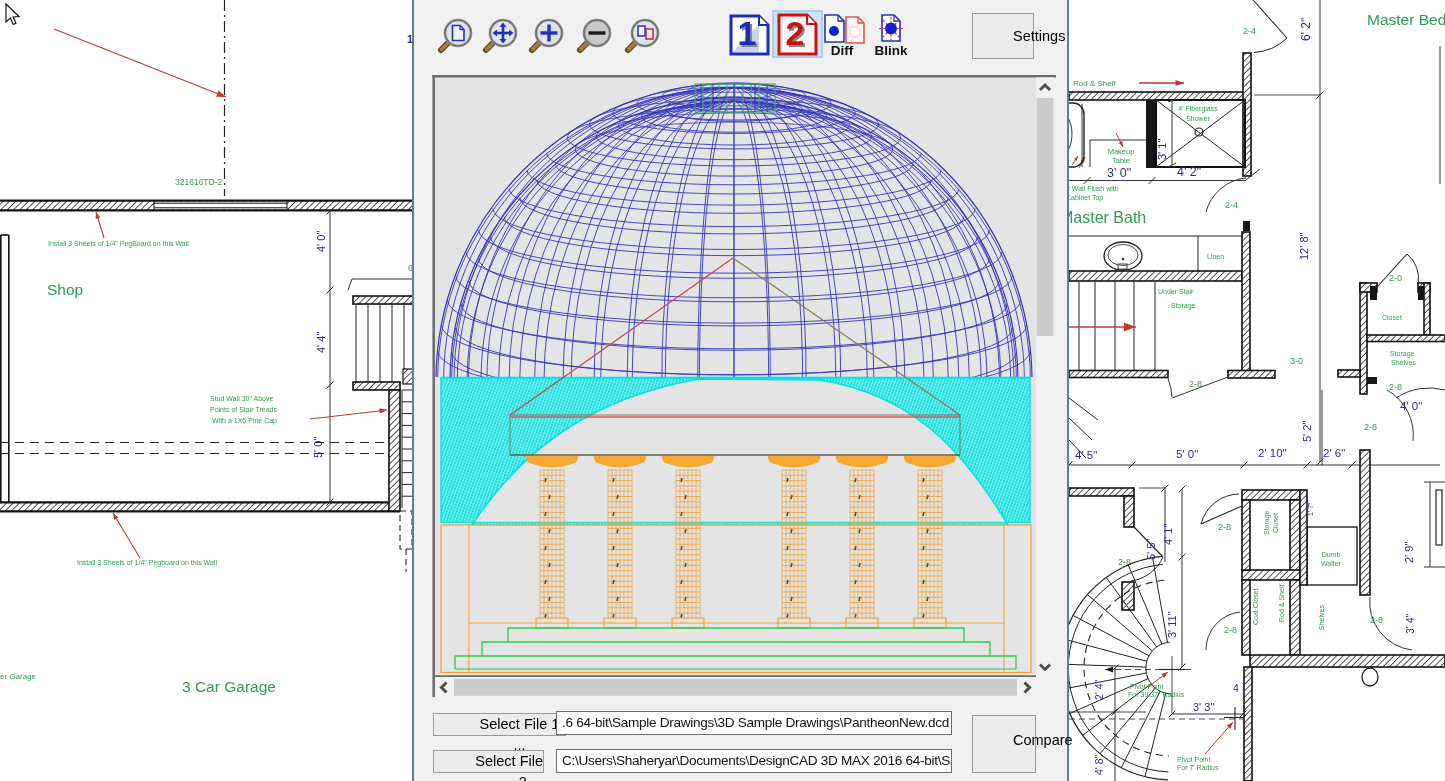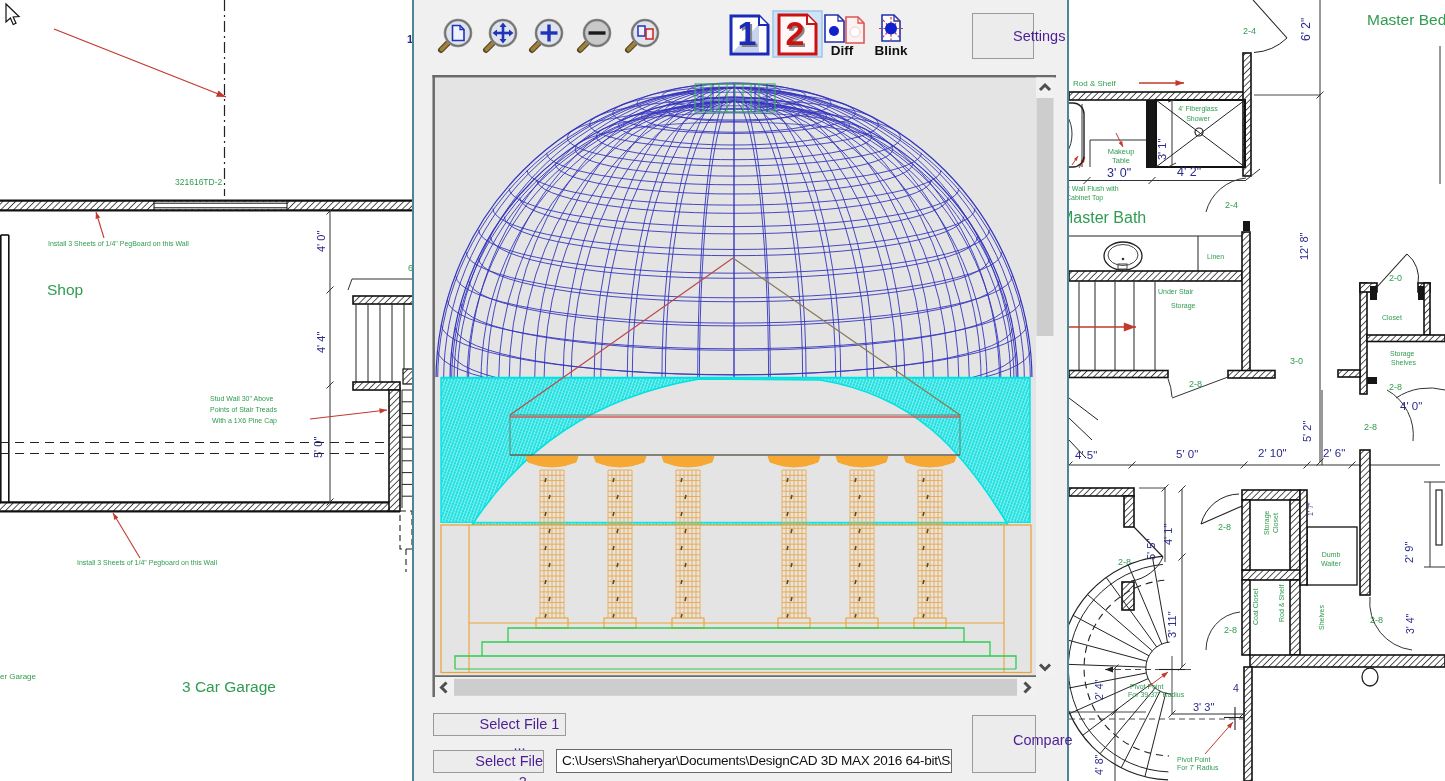--- a/index.html
+++ b/index.html
@@ -1,20 +1,20 @@
 <!DOCTYPE html>
 <html><head><meta charset="utf-8"><style>
 * { margin:0; padding:0; box-sizing:border-box; }
 body { width:1445px; height:781px; position:relative; overflow:hidden;
        background:#fff; font-family:"Liberation Sans", sans-serif; }
 #dlg { position:absolute; left:412px; top:0; width:657px; height:781px;
         background:#f0f0f0; border-left:2px solid #4e8696; border-right:2px solid #4e8696; }
 
 .btn { position:absolute; background:#ececec; border:1.3px solid #9a9a9a;
-        font-size:14.5px; color:#4c1d95; text-align:center;padding-left:40px; }
+        font-size:14.5px; color:#000000; text-align:center;padding-left:40px; }
 .fld { position:absolute; background:#fff; border:1.5px solid #6a6a6a;
         font-size:13.6px; color:#111; white-space:nowrap; overflow:hidden;
         padding:3px 0 0 5px; letter-spacing:-0.3px; }
 </style></head>
 <body>
 <svg width="1445" height="781" viewBox="0 0 1445 781" style="position:absolute;left:0;top:0" font-family="Liberation Sans, sans-serif">
 <defs>
 <pattern id="wh" width="4.5" height="4.5" patternUnits="userSpaceOnUse" patternTransform="rotate(45)">
   <rect width="4.5" height="4.5" fill="#fff"></rect>
   <line x1="0" y1="0" x2="0" y2="4.5" stroke="#1a1a1a" stroke-width="1.5"></line>
@@ -823,16 +823,17 @@
       <rect x="1035" y="77.5" width="18" height="599" fill="#f1f1f1"></rect>
       <path d="M1039,90.0 L1044,85.0 L1049,90.0" fill="none" stroke="#4e4e4e" stroke-width="3"></path>
       <rect x="1035.5" y="98" width="17" height="238" fill="#cdcdcd"></rect>
       <path d="M1039,664.5 L1044,669.5 L1049,664.5" fill="none" stroke="#4e4e4e" stroke-width="3"></path>
       <rect x="434" y="678" width="601" height="18.5" fill="#f1f1f1"></rect>
       <path d="M445.5,682.5 L440.5,687.5 L445.5,692.5" fill="none" stroke="#4e4e4e" stroke-width="3"></path>
       <rect x="453" y="678.8" width="563" height="17" fill="#cdcdcd"></rect>
       <path d="M1023.5,682.5 L1028.5,687.5 L1023.5,692.5" fill="none" stroke="#4e4e4e" stroke-width="3"></path>
     </svg>
   <div class="btn" style="left:19px;top:713px;width:133px;height:23px;line-height:21px;">Select File 1 ...</div>
+  <div class="fld" style="left:142px;top:711px;width:396px;height:24px;">.6 64-bit\Sample Drawings\3D Sample Drawings\PantheonNew.dcd</div>
   <div class="btn" style="left:19px;top:750px;width:111px;height:23px;line-height:21px;text-align:right;">Select File 2 ...</div>
   <div class="fld" style="left:142px;top:749px;width:396px;height:24px;">C:\Users\Shaheryar\Documents\DesignCAD 3D MAX 2016 64-bit\Sa</div>
   <div class="btn" style="left:558px;top:715px;width:64px;height:58px;line-height:48px;">Compare</div>
 </div>
 
 </body></html>

